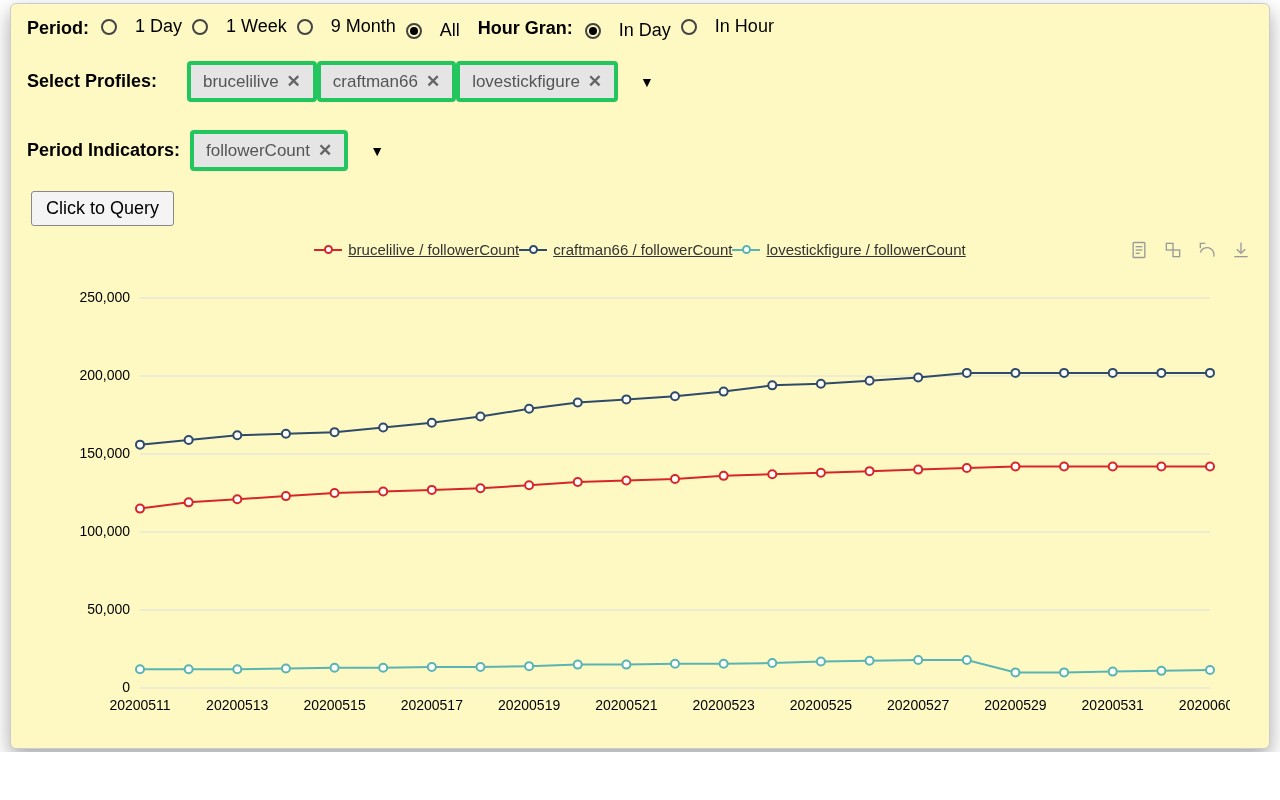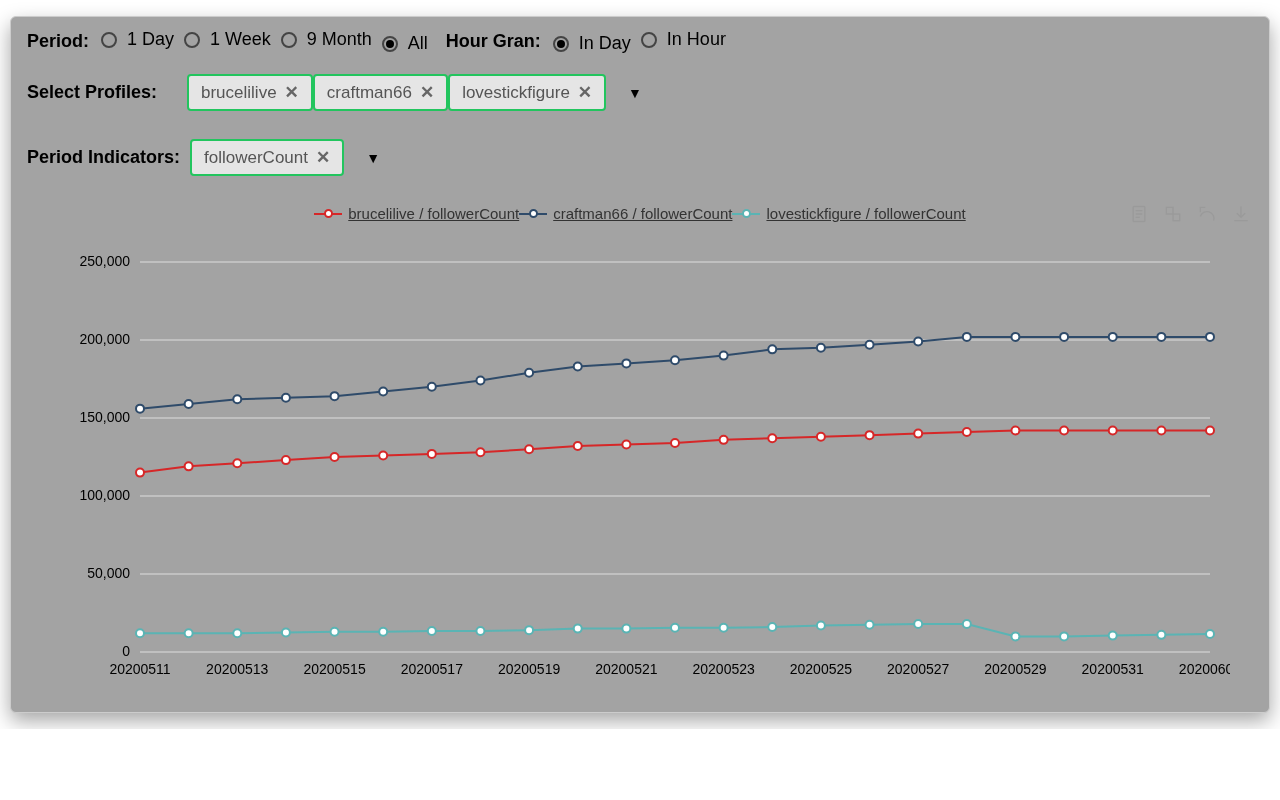--- a/index.html
+++ b/index.html
@@ -6,42 +6,42 @@
   body {
     margin: 0;
     padding: 0;
     font-family: "Helvetica Neue", Arial, sans-serif;
     font-size: 14px;
     color: #000;
     background: #fff;
   }
   .panel {
     width: 1260px;
-    margin: 16px auto;
+    margin: 3px auto;
     border: 1px solid #ccc;
     border-radius: 6px;
     padding: 6px 0 20px 0;
     box-shadow: 0 8px 20px rgba(0,0,0,0.35);
-    background: #a3a3a3;
+    background: #fef9c3;
   }
   .controls-row {
     display: flex;
     align-items: center;
     gap: 8px;
     padding: 6px 16px;
     font-size: 18px;
   }
   .controls-row .label {
     font-weight: 600;
     margin-right: 4px;
   }
   .radio {
     display: inline-flex;
     align-items: center;
-    gap: 10px;
+    gap: 18px;
     margin-right: 10px;
     cursor: pointer;
     text-align: right;
   }
   .radio-circle {
     width: 16px; height: 16px;
     border: 2px solid #444;
     border-radius: 50%;
     display: inline-flex;
     align-items: center; justify-content: center;
@@ -61,21 +61,21 @@
   }
   .row-profiles .label, .row-indicators .label {
     font-weight: 600;
     min-width: 150px;
   }
   .chip {
     display: inline-flex;
     align-items: center;
     gap: 8px;
     background: #e5e5e5;
-    border: 2px solid #22c55e;
+    border: 4px solid #22c55e;
     border-radius: 4px;
     padding: 6px 12px;
     font-size: 17px;
     color: #555;
   }
   .chip .x {
     font-weight: 700;
     cursor: pointer;
     color: #666;
   }
@@ -190,20 +190,21 @@
   <div class="row-indicators">
     <span class="label">Period Indicators:</span>
     <span id="indicator-chips"><span class="chip">
           <span>followerCount</span>
           <span class="x">✕</span>
         </span></span>
     <span class="caret">▼</span>
   </div>
 
   
+  <button class="query-btn">Click to Query</button>
 
   
   <div class="legend-row">
     <span id="legend-items"><span class="legend-item">
           <span class="legend-swatch">
             <span class="line" style="background: rgb(214, 39, 40);"></span>
             <span class="dot" style="border-color: rgb(214, 39, 40);"></span>
           </span>
           <span>brucelilive / followerCount</span>
         </span><span class="legend-item">

